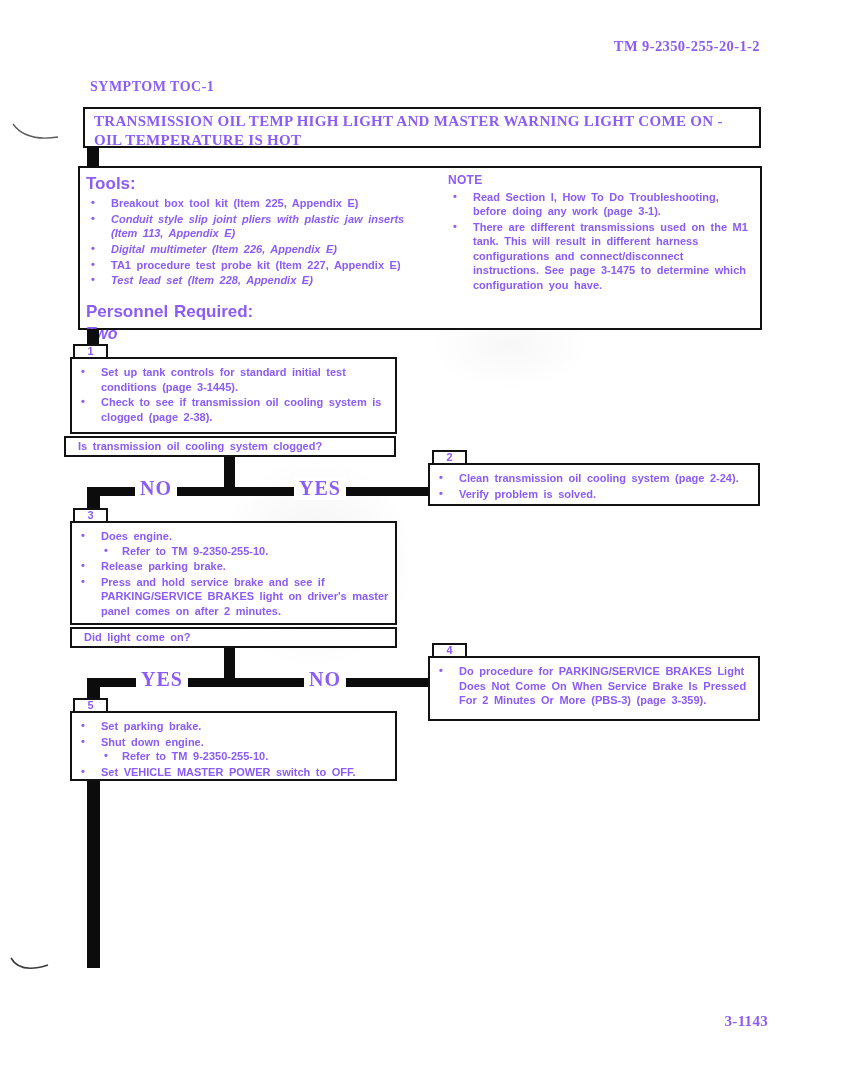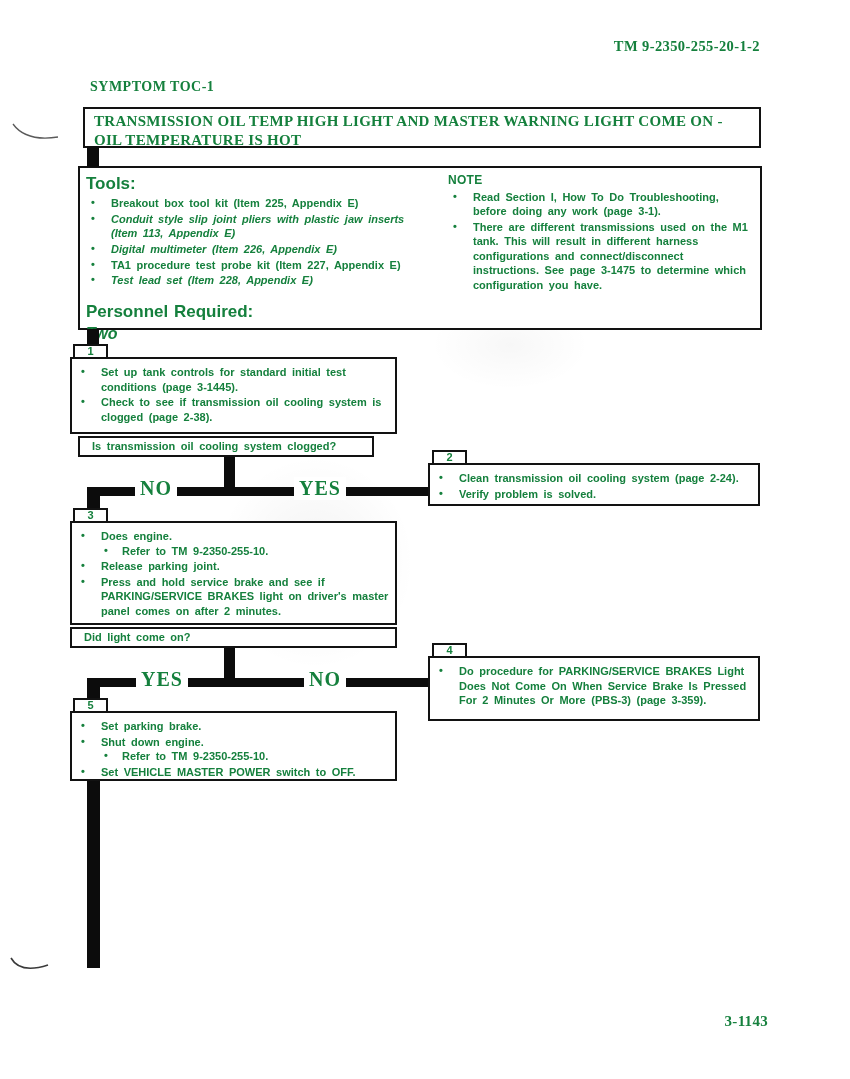--- a/index.html
+++ b/index.html
@@ -1,17 +1,17 @@
 <!DOCTYPE html>
 <html><head>
 <meta charset="utf-8">
 <style>
   html,body{margin:0;padding:0;background:#ffffff;}
   .page{position:relative;width:850px;height:1079px;background:#ffffff;
-        font-family:"Liberation Sans",sans-serif;color:#15803d;overflow:hidden;}
+        font-family:"Liberation Sans",sans-serif;color:#8b5cf6;overflow:hidden;}
   .tm-number{position:absolute;left:540px;top:38px;width:220px;text-align:right;
              font:700 14.5px "Liberation Serif",serif;letter-spacing:.4px;}
   .symptom{position:absolute;left:90px;top:79px;
            font:700 14px "Liberation Serif",serif;letter-spacing:.5px;}
   .title-box{position:absolute;left:83px;top:107px;width:678px;height:41px;
              box-sizing:border-box;border:2px solid #121212;padding:3px 9px;
              font:700 15px/1.28 "Liberation Serif",serif;letter-spacing:.3px;background:#fff;}
   .footer-page{position:absolute;left:688px;top:1013px;width:80px;text-align:right;
                font:700 15px "Liberation Serif",serif;letter-spacing:.3px;}
 
@@ -109,21 +109,21 @@
 
   <div class="step-tab" style="left:73px;top:344px;">1</div>
   <div class="fbox body-txt" style="left:70px;top:357px;width:327px;height:77px;">
     <div>
         <ul class="blist">
           <li><span class="bul">•</span><span class="btxt">Set up tank controls for standard initial test conditions (page 3-1445).</span></li>
           <li><span class="bul">•</span><span class="btxt">Check to see if transmission oil cooling system is clogged (page 2-38).</span></li>
         </ul>
       </div>
   </div>
-  <div class="qbox" style="left:78px;top:436px;width:296px;height:21px;">Is transmission oil cooling system clogged?</div>
+  <div class="qbox" style="left:64px;top:436px;width:332px;height:21px;">Is transmission oil cooling system clogged?</div>
 
   <div class="vbar" style="left:224px;top:457px;width:11px;height:30px;"></div>
   <div class="hbar" style="left:87px;top:487px;width:341px;height:9px;"></div>
   <div class="vbar" style="left:87px;top:487px;width:13px;height:23px;"></div>
   <div class="branch-label" style="left:135px;top:477px;">NO</div>
   <div class="branch-label" style="left:294px;top:477px;">YES</div>
 
   <div class="step-tab" style="left:432px;top:450px;">2</div>
   <div class="fbox body-txt" style="left:428px;top:463px;width:332px;height:43px;">
     <div>
@@ -134,21 +134,21 @@
       </div>
   </div>
 
   <div class="step-tab" style="left:73px;top:508px;">3</div>
   <div class="fbox body-txt" style="left:70px;top:521px;width:327px;height:104px;">
     <div>
         <ul class="blist">
           <li><span class="bul">•</span><span class="btxt">Does engine.</span><ul class="blist sub">
               <li><span class="bul">•</span><span class="btxt">Refer to TM 9-2350-255-10.</span></li>
             </ul></li>
-          <li><span class="bul">•</span><span class="btxt">Release parking joint.</span></li>
+          <li><span class="bul">•</span><span class="btxt">Release parking brake.</span></li>
           <li><span class="bul">•</span><span class="btxt">Press and hold service brake and see if PARKING/SERVICE BRAKES light on driver's master panel comes on after 2 minutes.</span></li>
         </ul>
       </div>
   </div>
   <div class="qbox" style="left:70px;top:627px;width:327px;height:21px;">Did light come on?</div>
 
   <div class="vbar" style="left:224px;top:648px;width:11px;height:30px;"></div>
   <div class="hbar" style="left:87px;top:678px;width:341px;height:9px;"></div>
   <div class="vbar" style="left:87px;top:678px;width:13px;height:22px;"></div>
   <div class="branch-label" style="left:136px;top:668px;">YES</div>

